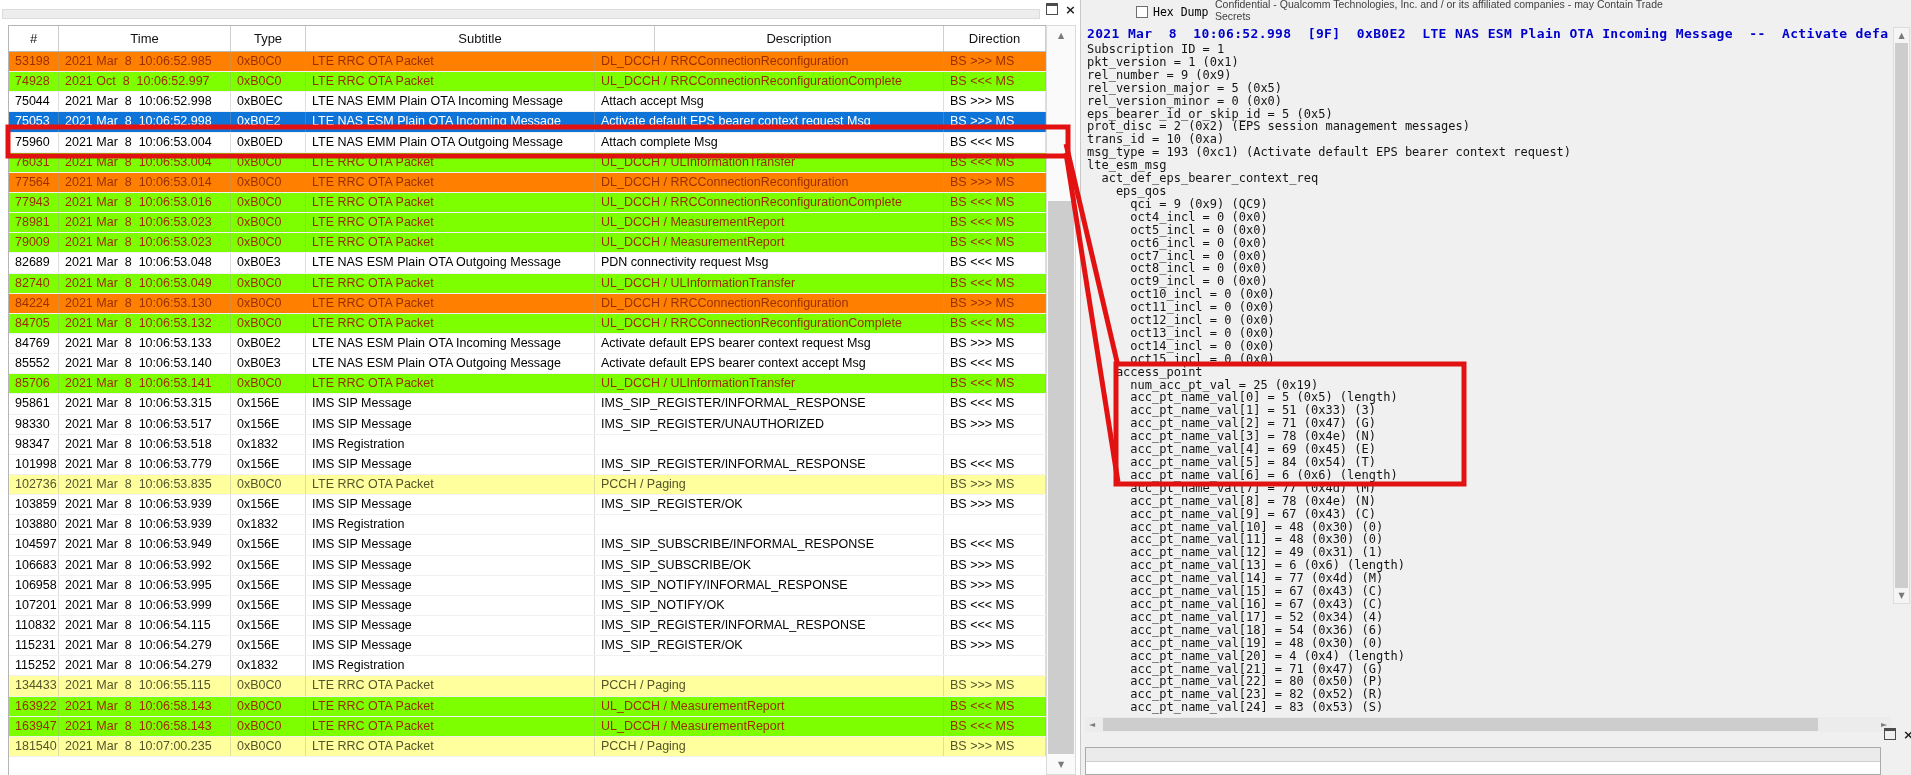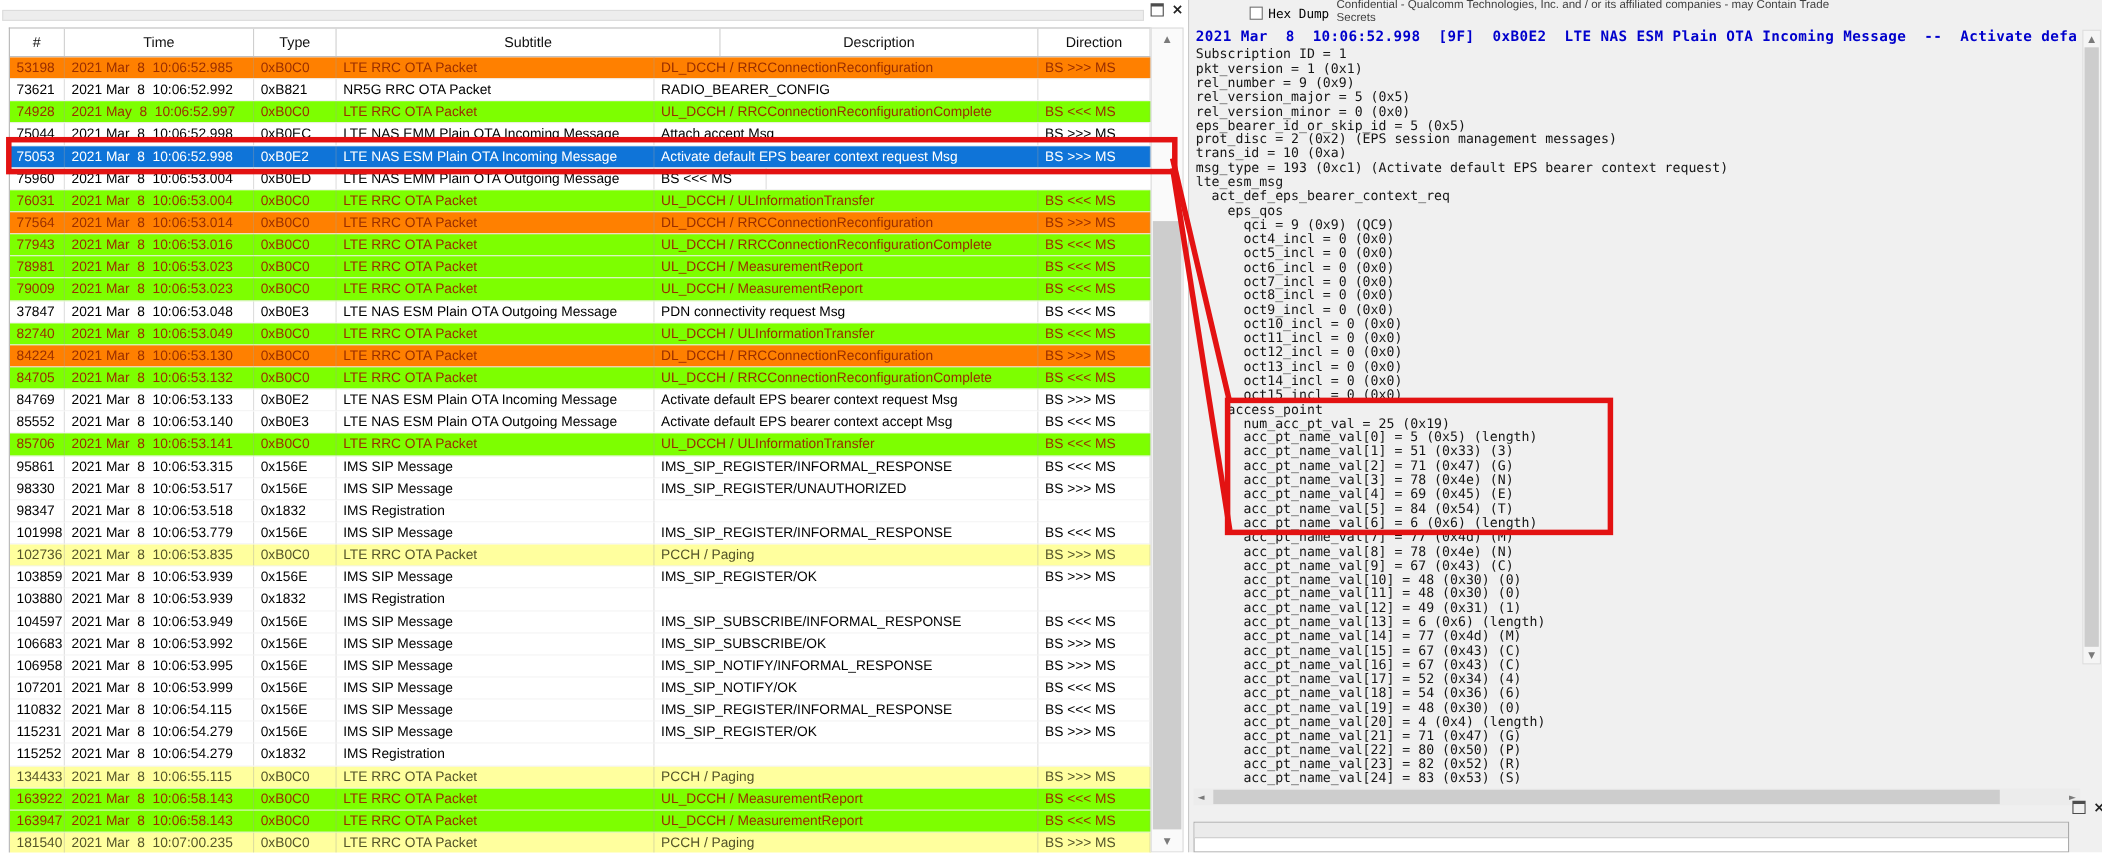--- a/index.html
+++ b/index.html
@@ -77,31 +77,23 @@
     </div>
     <div class="tbody">
         <div class="trow v-orange">
           <div class="cell c0">53198</div>
           <div class="cell c1">2021 Mar  8  10:06:52.985</div>
           <div class="cell c2">0xB0C0</div>
           <div class="cell c3">LTE RRC OTA Packet</div>
           <div class="cell c4">DL_DCCH / RRCConnectionReconfiguration</div>
           <div class="cell c5">BS &gt;&gt;&gt; MS</div>
         </div>
-        <div class="trow v-white">
-          <div class="cell c0">73621</div>
-          <div class="cell c1">2021 Mar  8  10:06:52.992</div>
-          <div class="cell c2">0xB821</div>
-          <div class="cell c3">NR5G RRC OTA Packet</div>
-          <div class="cell c4">RADIO_BEARER_CONFIG</div>
-          <div class="cell c5"></div>
-        </div>
         <div class="trow v-green">
           <div class="cell c0">74928</div>
-          <div class="cell c1">2021 May  8  10:06:52.997</div>
+          <div class="cell c1">2021 Oct  8  10:06:52.997</div>
           <div class="cell c2">0xB0C0</div>
           <div class="cell c3">LTE RRC OTA Packet</div>
           <div class="cell c4">UL_DCCH / RRCConnectionReconfigurationComplete</div>
           <div class="cell c5">BS &lt;&lt;&lt; MS</div>
         </div>
         <div class="trow v-white">
           <div class="cell c0">75044</div>
           <div class="cell c1">2021 Mar  8  10:06:52.998</div>
           <div class="cell c2">0xB0EC</div>
           <div class="cell c3">LTE NAS EMM Plain OTA Incoming Message</div>
@@ -114,20 +106,21 @@
           <div class="cell c2">0xB0E2</div>
           <div class="cell c3">LTE NAS ESM Plain OTA Incoming Message</div>
           <div class="cell c4">Activate default EPS bearer context request Msg</div>
           <div class="cell c5">BS &gt;&gt;&gt; MS</div>
         </div>
         <div class="trow v-white">
           <div class="cell c0">75960</div>
           <div class="cell c1">2021 Mar  8  10:06:53.004</div>
           <div class="cell c2">0xB0ED</div>
           <div class="cell c3">LTE NAS EMM Plain OTA Outgoing Message</div>
+          <div class="cell c4">Attach complete Msg</div>
           <div class="cell c5">BS &lt;&lt;&lt; MS</div>
         </div>
         <div class="trow v-green">
           <div class="cell c0">76031</div>
           <div class="cell c1">2021 Mar  8  10:06:53.004</div>
           <div class="cell c2">0xB0C0</div>
           <div class="cell c3">LTE RRC OTA Packet</div>
           <div class="cell c4">UL_DCCH / ULInformationTransfer</div>
           <div class="cell c5">BS &lt;&lt;&lt; MS</div>
         </div>
@@ -157,21 +150,21 @@
         </div>
         <div class="trow v-green">
           <div class="cell c0">79009</div>
           <div class="cell c1">2021 Mar  8  10:06:53.023</div>
           <div class="cell c2">0xB0C0</div>
           <div class="cell c3">LTE RRC OTA Packet</div>
           <div class="cell c4">UL_DCCH / MeasurementReport</div>
           <div class="cell c5">BS &lt;&lt;&lt; MS</div>
         </div>
         <div class="trow v-white">
-          <div class="cell c0">37847</div>
+          <div class="cell c0">82689</div>
           <div class="cell c1">2021 Mar  8  10:06:53.048</div>
           <div class="cell c2">0xB0E3</div>
           <div class="cell c3">LTE NAS ESM Plain OTA Outgoing Message</div>
           <div class="cell c4">PDN connectivity request Msg</div>
           <div class="cell c5">BS &lt;&lt;&lt; MS</div>
         </div>
         <div class="trow v-green">
           <div class="cell c0">82740</div>
           <div class="cell c1">2021 Mar  8  10:06:53.049</div>
           <div class="cell c2">0xB0C0</div>

